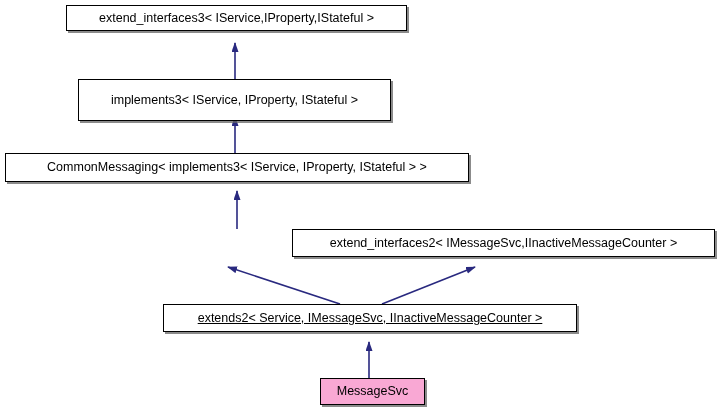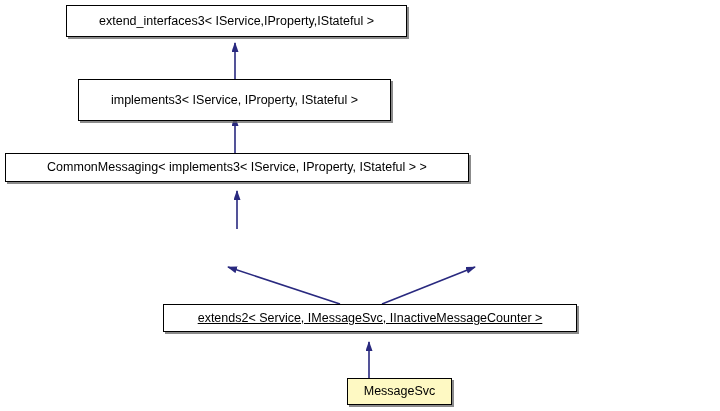--- a/index.html
+++ b/index.html
@@ -32,22 +32,21 @@
     font-size: 12.5px;
     line-height: 1;
     display: flex;
     align-items: center;
     justify-content: center;
     white-space: nowrap;
     box-shadow: 2px 2px 0 0 rgba(100,100,100,0.75);
     z-index: 2;
   }
   .node.highlighted {
-    background: #fef9c3;
-    margin-left: 27px;
+    background: #f9a8d4;
   }
   .node-label {
     display: block;
     padding: 0 6px;
   }
 </style>
 </head>
 <body>
 
 <div id="diagram">
@@ -77,33 +76,36 @@
 
     <g>
       <line x1="382" y1="304" x2="475" y2="267" stroke="#29297f" stroke-width="1.6" marker-end="url(#arrowhead)"></line>
     </g>
 
     <g>
       <line x1="369" y1="378" x2="369" y2="342" stroke="#29297f" stroke-width="1.6" marker-end="url(#arrowhead)"></line>
     </g>
   </svg>
 
-  <div class="node" style="left: 66px; top: 5px; width: 341px; height: 32px;">
+  <div class="node" style="left: 66px; top: 5px; width: 341px; height: 26px;">
     <span class="node-label">extend_interfaces3&lt; IService,IProperty,IStateful &gt;</span>
   </div>
 
   <div class="node" style="left: 78px; top: 79px; width: 313px; height: 42px;">
     <span class="node-label">implements3&lt; IService, IProperty, IStateful &gt;</span>
   </div>
 
   <div class="node" style="left: 5px; top: 153px; width: 464px; height: 29px; justify-content: center;">
     <span class="node-label">CommonMessaging&lt; implements3&lt; IService, IProperty, IStateful &gt; &gt;</span>
   </div>
 
 
+  <div class="node" style="left: 292px; top: 229px; width: 423px; height: 28px;">
+    <span class="node-label">extend_interfaces2&lt; IMessageSvc,IInactiveMessageCounter &gt;</span>
+  </div>
 
   <div class="node" style="left: 163px; top: 304px; width: 414px; height: 28px; text-decoration: underline;">
     <span class="node-label">extends2&lt; Service, IMessageSvc, IInactiveMessageCounter &gt;</span>
   </div>
 
   <div class="node highlighted" style="left: 320px; top: 378px; width: 105px; height: 27px;">
     <span class="node-label">MessageSvc</span>
   </div>
 
 </div>

